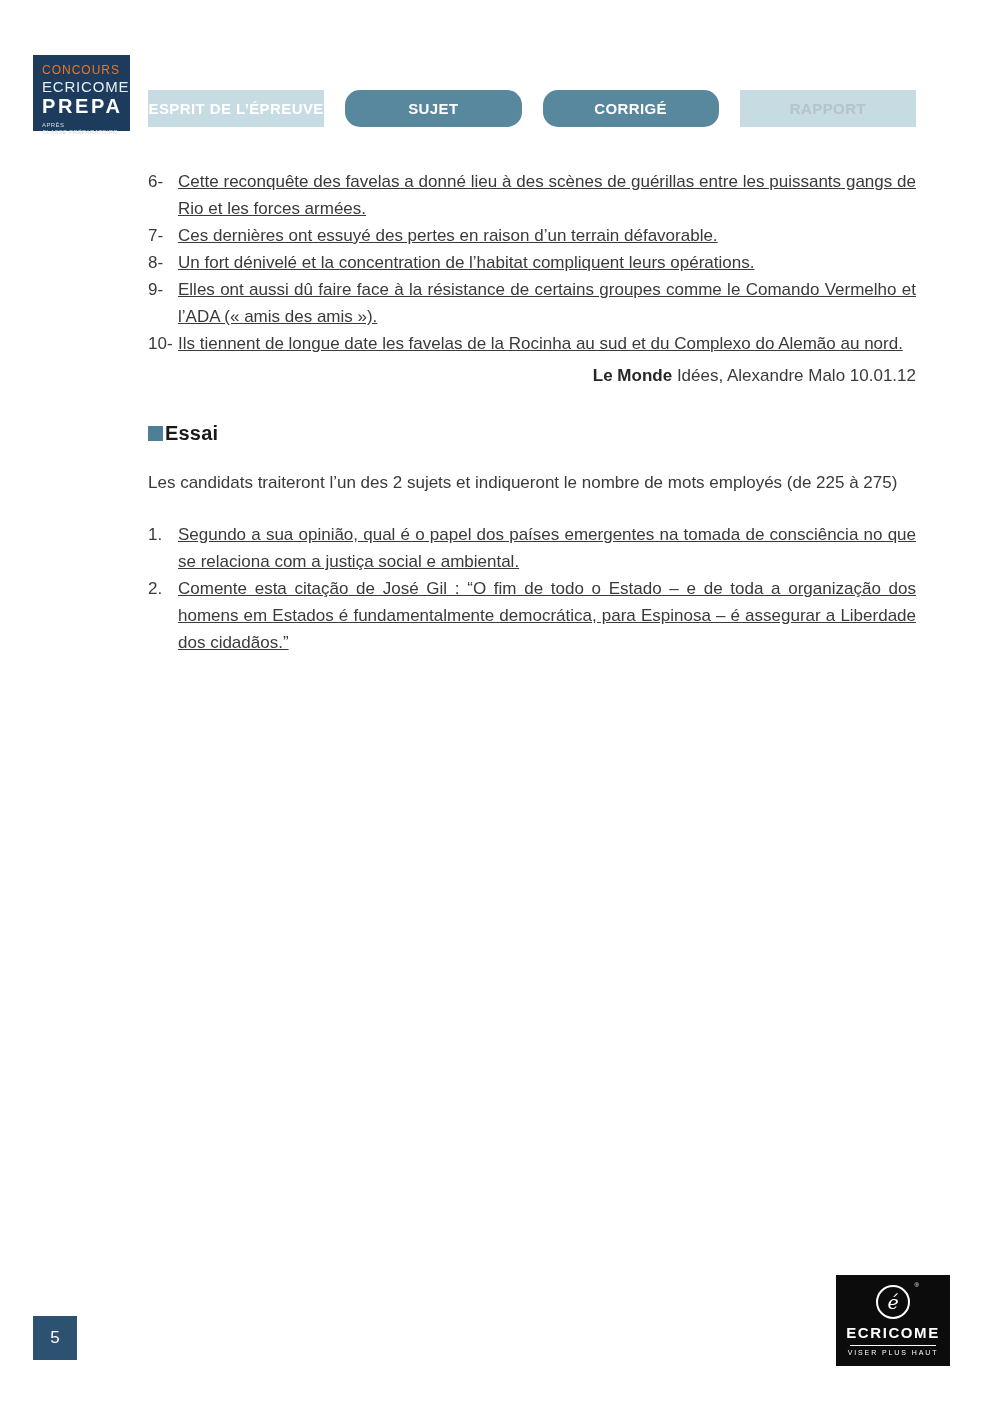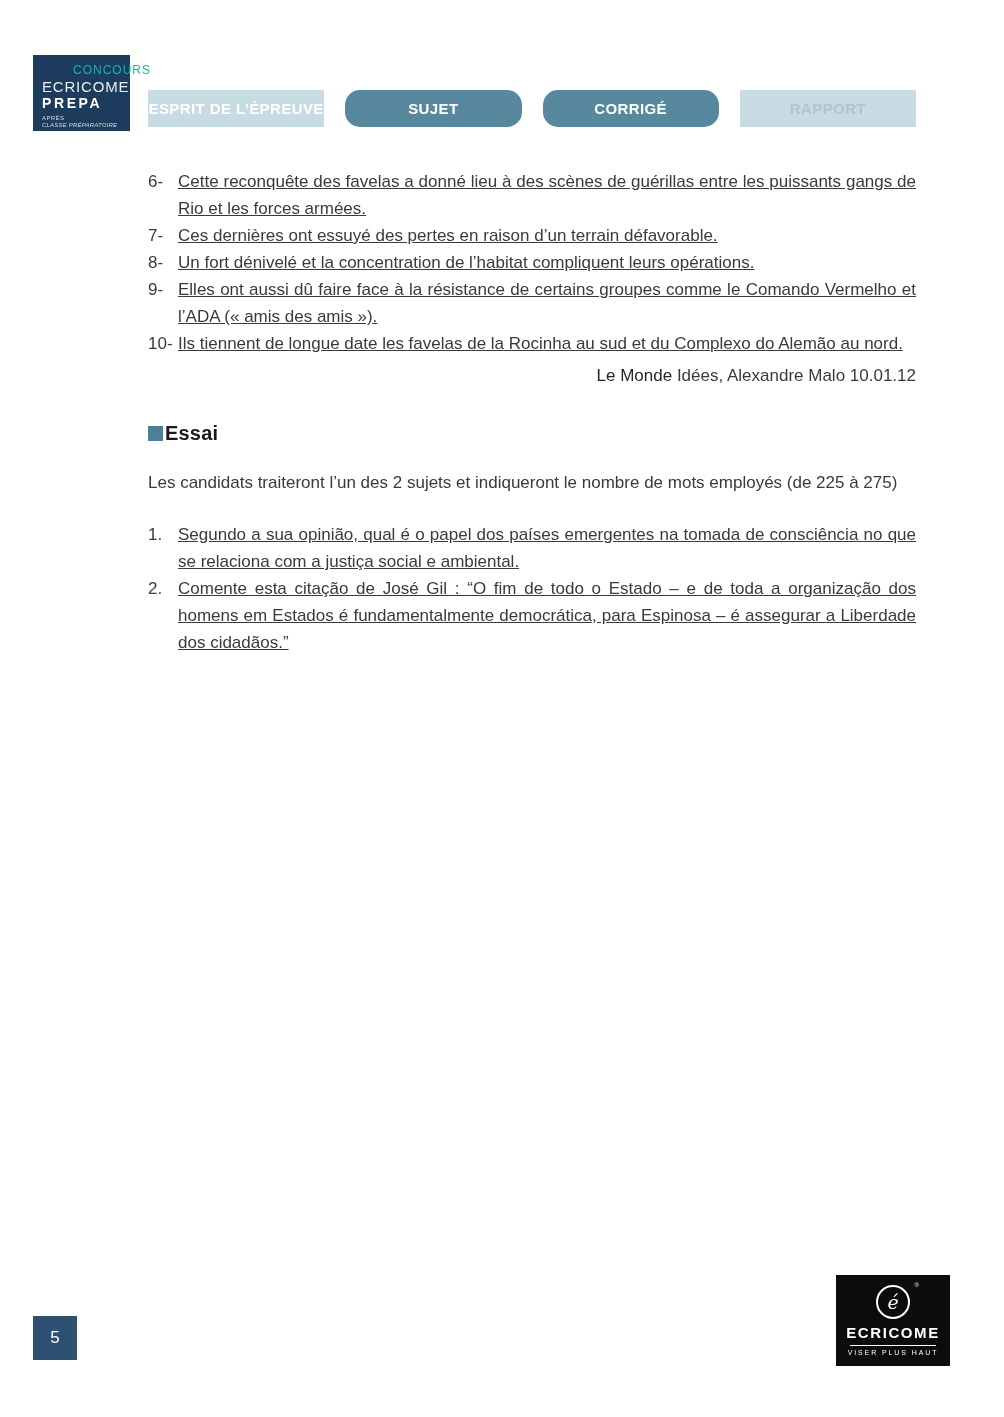--- a/index.html
+++ b/index.html
@@ -19,23 +19,23 @@
   
   .logo-box {
     position: absolute; left: 33px; top: 55px;
     width: 97px; height: 76px;
     background: #1c3b5d;
     color: #fff;
     padding: 9px 0 0 9px;
     box-sizing: border-box;
     line-height: 1.15;
   }
-  .logo-l1 { font-size: 12px; color: #14b8a6; letter-spacing: 1px; margin-left: 31px; }
+  .logo-l1 { font-size: 12px; color: #f97316; letter-spacing: 1px; }
   .logo-l2 { font-size: 15px; color: #e9eef3; letter-spacing: 0.8px; }
-  .logo-l3 { font-size: 14px; font-weight: bold; color: #ffffff; letter-spacing: 2.6px; }
+  .logo-l3 { font-size: 20px; font-weight: bold; color: #ffffff; letter-spacing: 2.6px; }
   .logo-s1 { font-size: 6px; color: #d4dce4; margin-top: 4px; letter-spacing: 0.4px; }
   .logo-s2 { font-size: 6px; color: #d4dce4; font-style: italic; letter-spacing: 0.2px; }
 
   .tabs {
     position: absolute; left: 148px; top: 90px;
     width: 768px; height: 37px;
     display: flex; gap: 21px;
   }
   .tab {
     flex: 1;
@@ -54,21 +54,21 @@
     position: absolute; left: 148px; top: 168px;
     width: 768px;
     font-size: 17px; line-height: 27px;
     color: #3a3a3a;
   }
   .li { display: flex; }
   .li .num { flex: 0 0 30px; }
   .li .txt { flex: 1; text-align: justify; text-decoration: underline; }
 
   .attribution { text-align: right; margin-top: 5px; }
-  .attribution .src { font-weight: normal; color: #262626; }
+  .attribution .src { font-weight: bold; color: #262626; }
 
   .essai {
     margin-top: 31px;
     display: flex; align-items: center; gap: 2px;
   }
   .essai .sq { width: 15px; height: 15px; background: #4d7f96; flex: none; }
   .essai .title { font-size: 20px; font-weight: bold; color: #191919; letter-spacing: 0.2px; }
 
   .intro { margin-top: 22px; }
 

